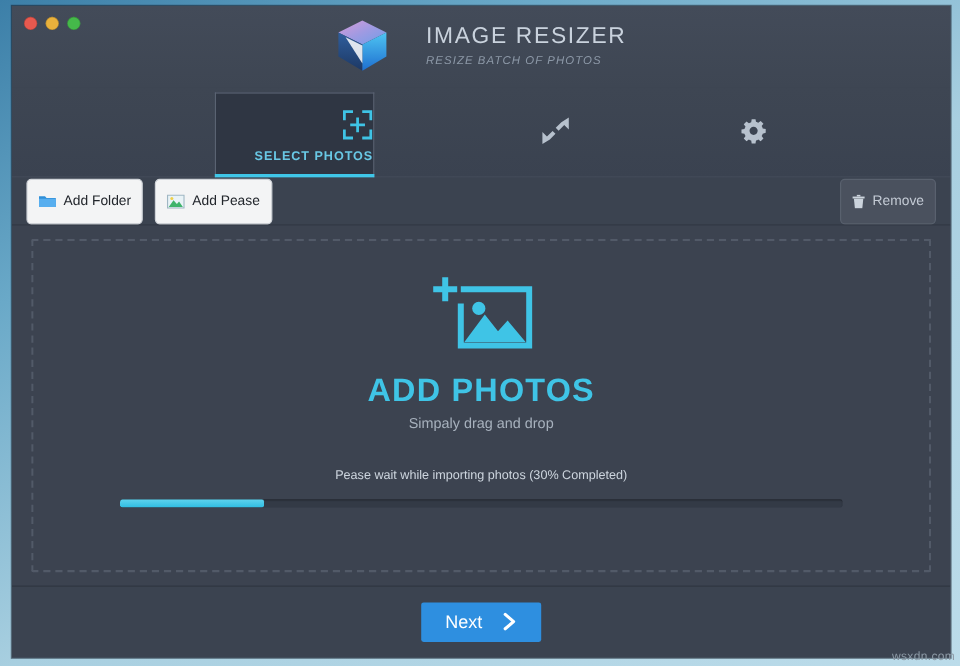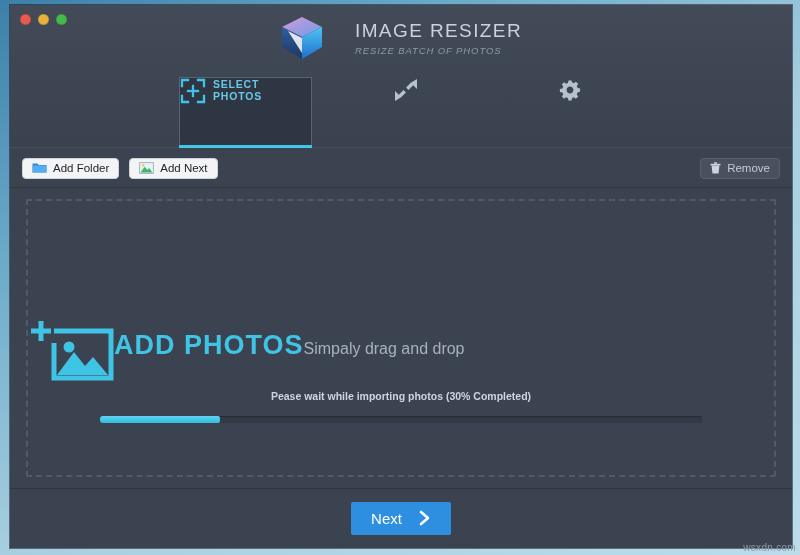--- a/index.html
+++ b/index.html
@@ -61,22 +61,22 @@
     display: flex;
     align-items: stretch;
   }
   .tabbar::after {
     content: ""; position: absolute; left: 0; right: 0; bottom: 0;
     height: 1px; background: rgba(255,255,255,.06);
   }
   .tab {
     width: 133px;
     position: relative;
-    display: flex; flex-direction: row;
-    align-items: flex-start; justify-content: center;
+    display: flex; flex-direction: column;
+    align-items: flex-end; justify-content: center;
     gap: 7px;
     cursor: pointer;
   }
   .tab-1 { position: absolute; left: 169px; top: 4px; height: 71px; }
   .tab-2 { position: absolute; left: 333px; top: 4px; height: 71px; }
   .tab-3 { position: absolute; left: 497px; top: 4px; height: 71px; }
   .tab.selected {
     background: #2f3643;
     border: 1px solid #5a6372;
     border-bottom: none;
@@ -99,21 +99,21 @@
     background: #3b4350;
     display: flex; align-items: center;
     padding: 0 12px;
   }
   .toolbar::after {
     content: ""; position: absolute; left: 0; right: 0; bottom: 0;
     height: 1px; background: rgba(0,0,0,.18);
   }
   .tbtn {
     display: inline-flex; align-items: center; gap: 6px;
-    height: 21px; padding: 0 9px;
+    height: 38px; padding: 0 9px;
     border-radius: 4px;
     font-size: 11.5px;
     cursor: pointer;
     white-space: nowrap;
   }
   .tbtn.light-btn {
     background: #f3f4f5; color: #22262c;
     border: 1px solid #cfd3d8;
   }
   .tbtn.dark-btn {
@@ -128,39 +128,39 @@
     position: relative;
     height: 300px;
     background: #3c4350;
     padding: 11px 16px;
   }
   .dropzone {
     height: 100%;
     border: 2px dashed #525a68;
     border-radius: 2px;
     position: relative;
-    display: flex; flex-direction: row;
+    display: flex; flex-direction: column;
     align-items: center;
     cursor: pointer;
   }
   .dz-icon { margin-top: 28px; }
   .dz-title {
     margin-top: 14px;
     font-size: 27px; font-weight: bold;
     letter-spacing: 1px;
     color: #3fc4e6;
   }
   .dz-sub {
-    margin-top: 22px;
-    font-size: 16px;
+    margin-top: 5px;
+    font-size: 12px;
     color: #a7b1bd;
   }
   .progress-wrap {
     position: absolute;
-    left: 72px; right: 72px; bottom: 52px; font-weight: bold;
+    left: 72px; right: 72px; bottom: 52px;
   }
   .progress-label {
     text-align: center;
     font-size: 10.5px;
     color: #cdd5de;
     margin-bottom: 14px;
   }
   .progress-track {
     height: 7px;
     background: #333a46;
@@ -294,21 +294,21 @@
         </svg>
         <span>Add Folder</span>
       </div>
 
       <div class="tbtn light-btn">
         <svg width="15" height="12" viewBox="0 0 15 12">
           <rect x="0.6" y="0.6" width="13.8" height="10.8" fill="#e9f3f7" stroke="#9fb6c3" stroke-width="1"></rect>
           <polygon points="1.6,10.4 5.6,4.8 8.4,8 10.2,6 13.4,10.4" fill="#3fb46c"></polygon>
           <circle cx="4.2" cy="3.4" r="1.3" fill="#f0d04a"></circle>
         </svg>
-        <span>Add Next</span>
+        <span>Add Pease</span>
       </div>
 
     </div>
 
     <div class="tb-right">
       <div class="tbtn dark-btn">
         <svg width="11" height="12" viewBox="0 0 11 12">
           <rect x="0.5" y="1.8" width="10" height="1.6" fill="#cbd3dc"></rect>
           <rect x="4" y="0.3" width="3" height="1.4" fill="#cbd3dc"></rect>
           <path d="M1.6,3.6 h7.8 l-0.8,8 h-6.2 z" fill="#cbd3dc"></path>

